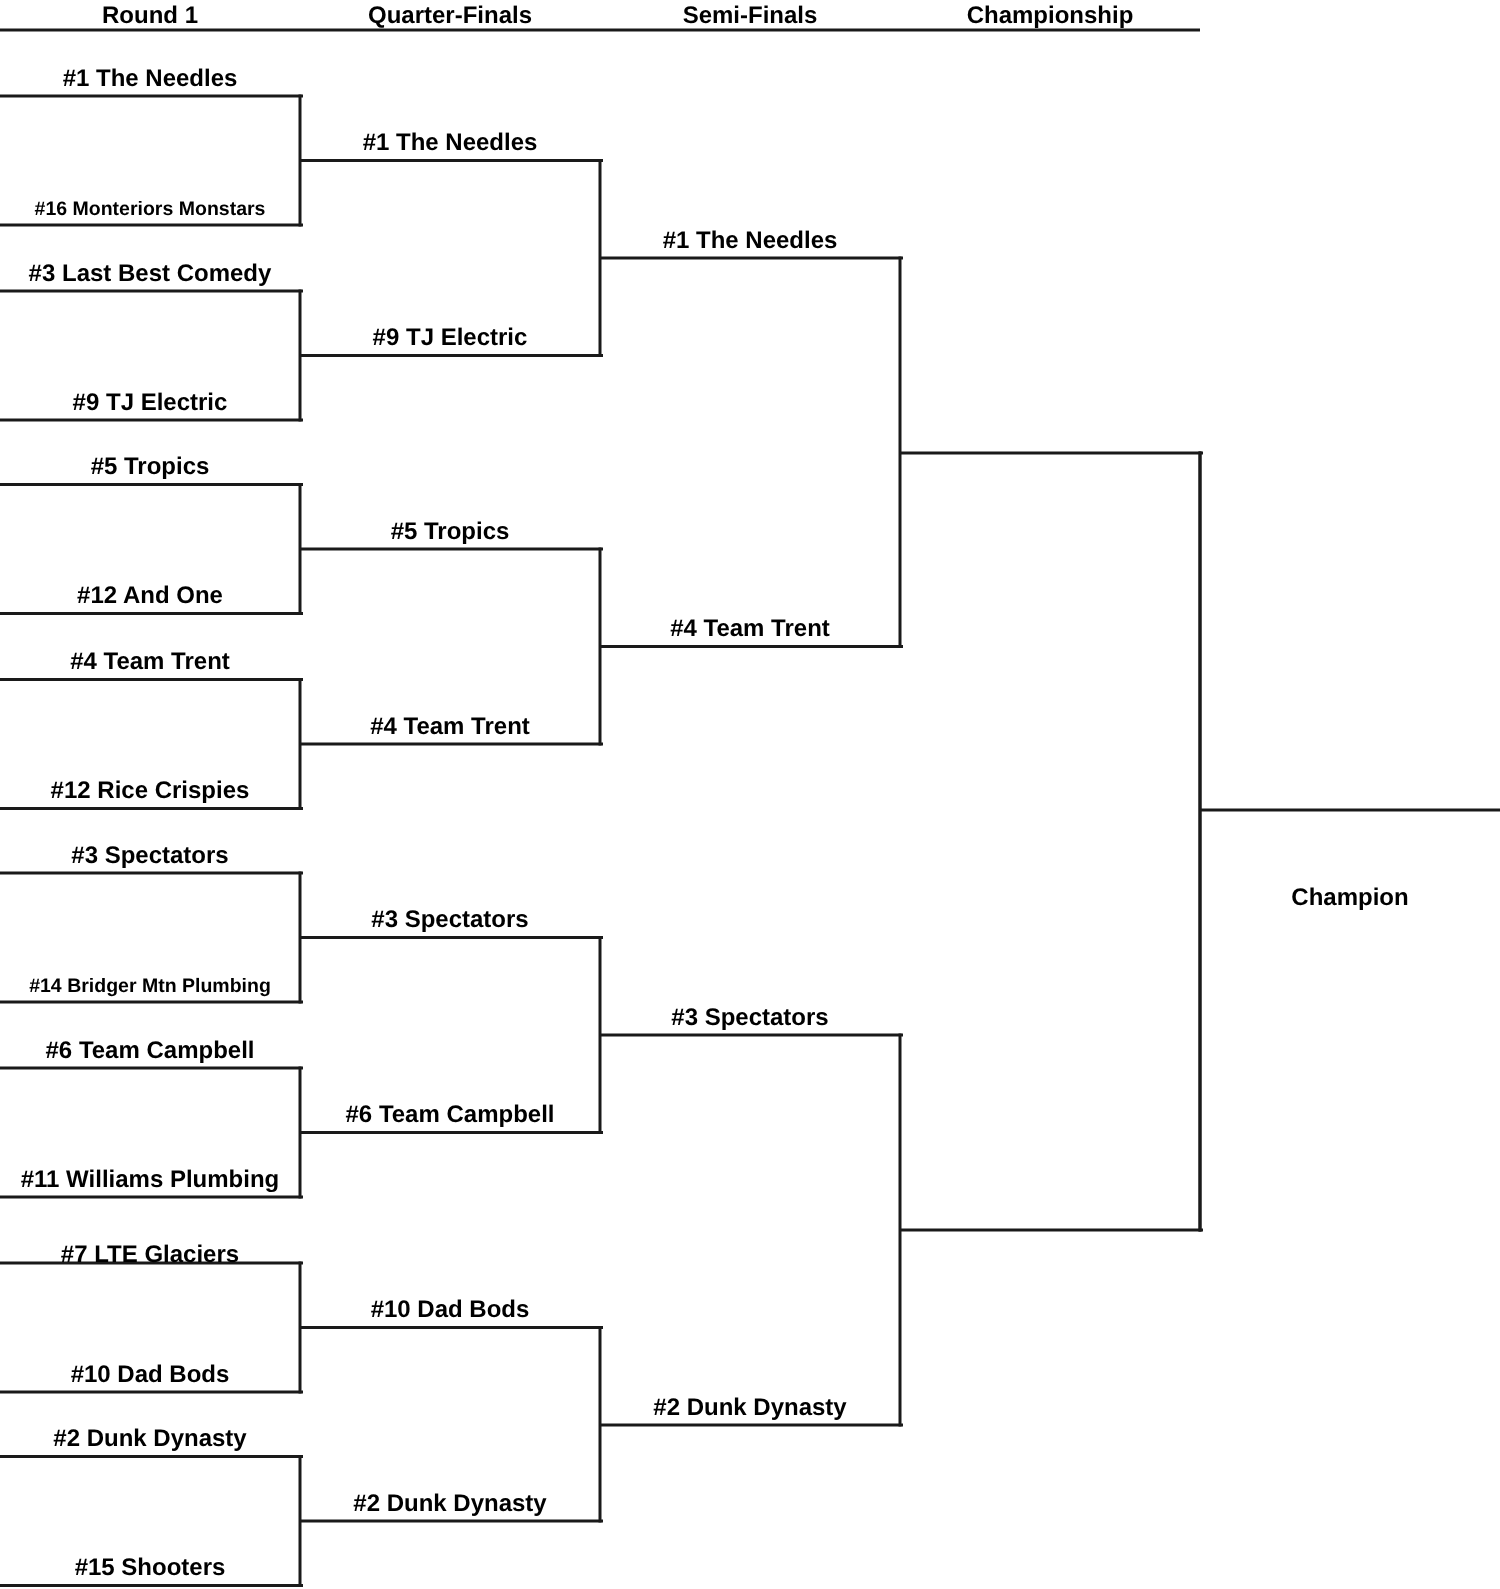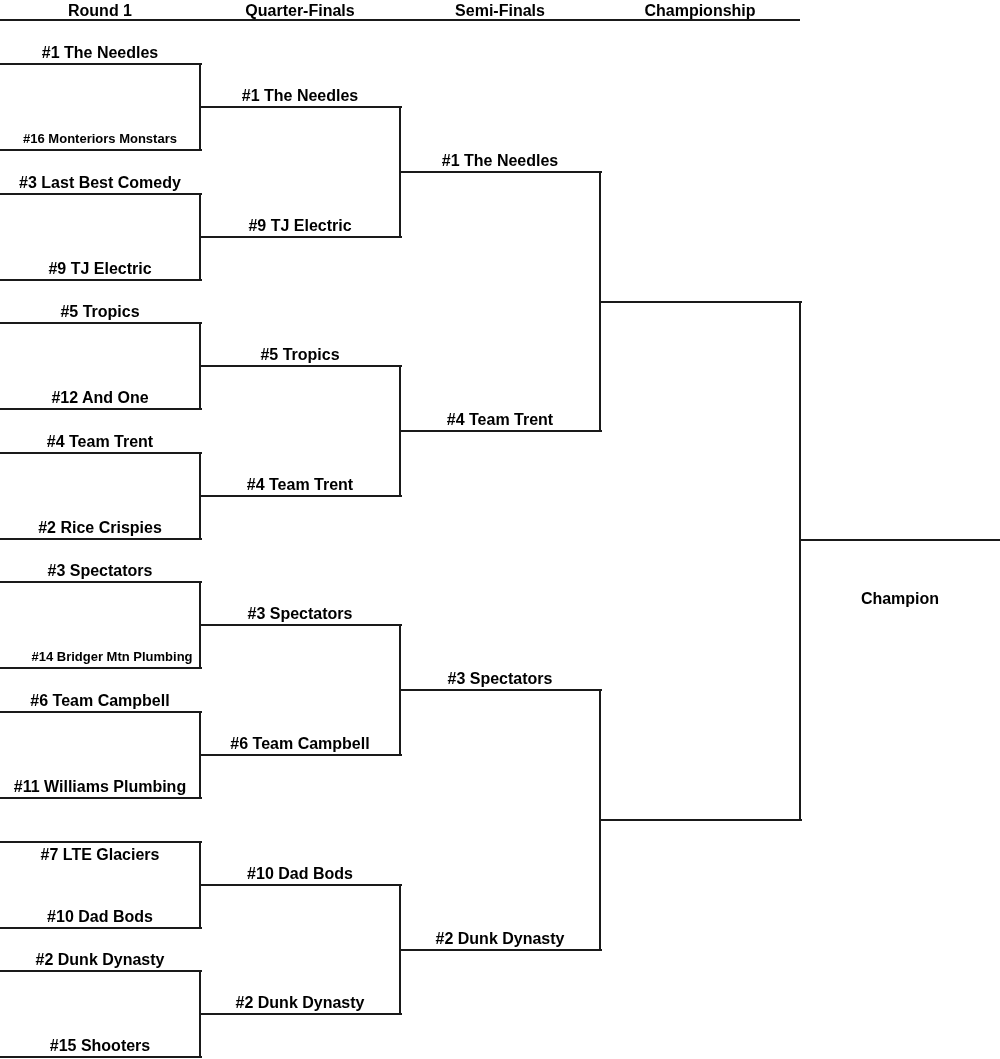--- a/index.html
+++ b/index.html
@@ -33,34 +33,34 @@
     <div class="lbl" style="left:0px; top:260px;">#9 TJ Electric</div>
     <div class="v" style="left:199px; top:193px; height:88px;"></div>
     <div class="h" style="left:0px; top:322px; width:202px;"></div>
     <div class="lbl" style="left:0px; top:303px;">#5 Tropics</div>
     <div class="h" style="left:0px; top:408px; width:202px;"></div>
     <div class="lbl" style="left:0px; top:389px;text-align:center;">#12 And One</div>
     <div class="v" style="left:199px; top:322px; height:88px;"></div>
     <div class="h" style="left:0px; top:452px; width:202px;"></div>
     <div class="lbl" style="left:0px; top:433px;">#4 Team Trent</div>
     <div class="h" style="left:0px; top:538px; width:202px;"></div>
-    <div class="lbl" style="left:0px; top:519px;">#2 Rice Crispies</div>
+    <div class="lbl" style="left:0px; top:519px;">#12 Rice Crispies</div>
     <div class="v" style="left:199px; top:452px; height:88px;"></div>
     <div class="h" style="left:0px; top:581px; width:202px;"></div>
     <div class="lbl" style="left:0px; top:562px;">#3 Spectators</div>
     <div class="h" style="left:0px; top:667px; width:202px;"></div>
-    <div class="lbl small" style="left:12px; top:648px;">#14 Bridger Mtn Plumbing</div>
+    <div class="lbl small" style="left:0px; top:648px;">#14 Bridger Mtn Plumbing</div>
     <div class="v" style="left:199px; top:581px; height:88px;"></div>
     <div class="h" style="left:0px; top:711px; width:202px;"></div>
     <div class="lbl" style="left:0px; top:692px;">#6 Team Campbell</div>
     <div class="h" style="left:0px; top:797px; width:202px;"></div>
     <div class="lbl" style="left:0px; top:778px;">#11 Williams Plumbing</div>
     <div class="v" style="left:199px; top:711px; height:88px;"></div>
     <div class="h" style="left:0px; top:841px; width:202px;"></div>
-    <div class="lbl" style="left:0px; top:846px;">#7 LTE Glaciers</div>
+    <div class="lbl" style="left:0px; top:828px;">#7 LTE Glaciers</div>
     <div class="h" style="left:0px; top:927px; width:202px;"></div>
     <div class="lbl" style="left:0px; top:908px;">#10 Dad Bods</div>
     <div class="v" style="left:199px; top:841px; height:88px;"></div>
     <div class="h" style="left:0px; top:970px; width:202px;"></div>
     <div class="lbl" style="left:0px; top:951px;">#2 Dunk Dynasty</div>
     <div class="h" style="left:0px; top:1056px; width:202px;"></div>
     <div class="lbl" style="left:0px; top:1037px;">#15 Shooters</div>
     <div class="v" style="left:199px; top:970px; height:88px;"></div>
     <div class="h" style="left:200px; top:106px; width:202px;"></div>
     <div class="lbl" style="left:200px; top:87px;">#1 The Needles</div>

